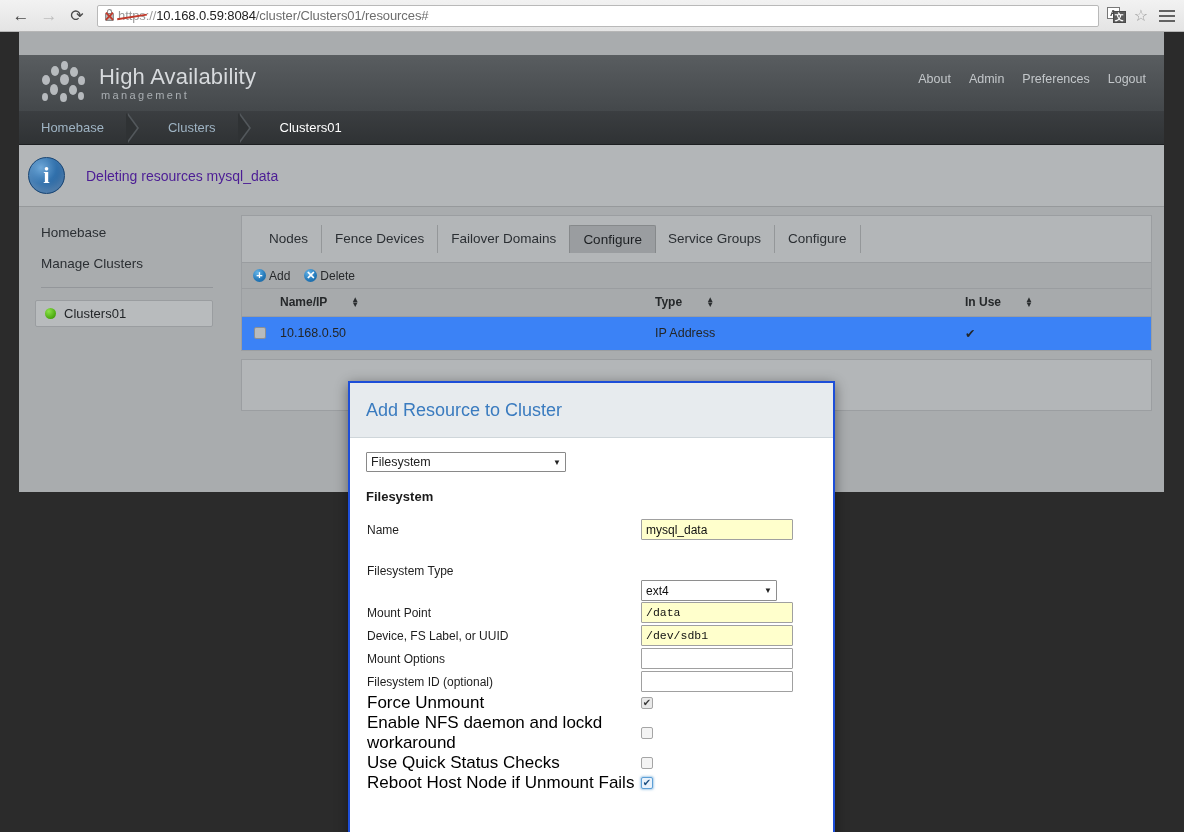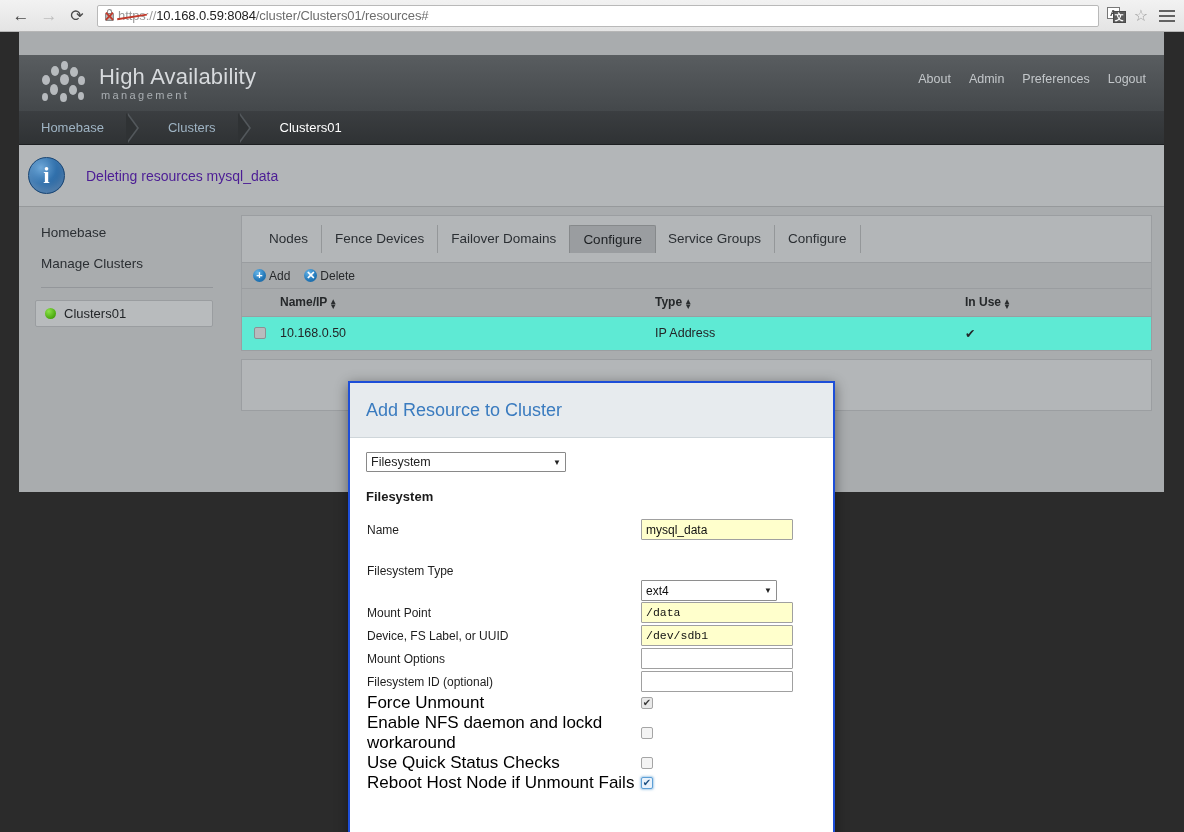--- a/index.html
+++ b/index.html
@@ -236,28 +236,28 @@
   }
   .tool-label { font-size: 12px; color: #27292b; }
 
   
   .res-table { width: 100%; border-collapse: collapse; }
   .res-table thead th {
     height: 27px; background: #a7aaac; font-size: 12px;
     color: #25282a; text-align: left; font-weight: bold;
     border-bottom: 1px solid #9a9da0; padding: 0;
   }
-  .th-inner { display: flex; align-items: flex-end; gap: 2px; }
+  .th-inner { display: flex; align-items: center; gap: 24px; }
   .sort-icon {
     display: inline-flex; flex-direction: column;
     line-height: 5px; font-size: 8px; color: #2a2d2f;
   }
   .res-table tbody td {
     height: 34px; font-size: 12.5px; color: #232628; padding: 0;
-    background: #5eead4;
+    background: #3b82f6;
   }
   .col-check { width: 38px; padding-left: 12px !important; }
   .col-name  { width: 375px; }
   .col-type  { width: 310px; }
   .row-check {
     width: 12px; height: 12px; background: #b8bbbd;
     border: 1px solid #8d9093; border-radius: 2px; display: block;
   }
   .inuse-check { font-size: 14px; color: #1d1f21; }
 

